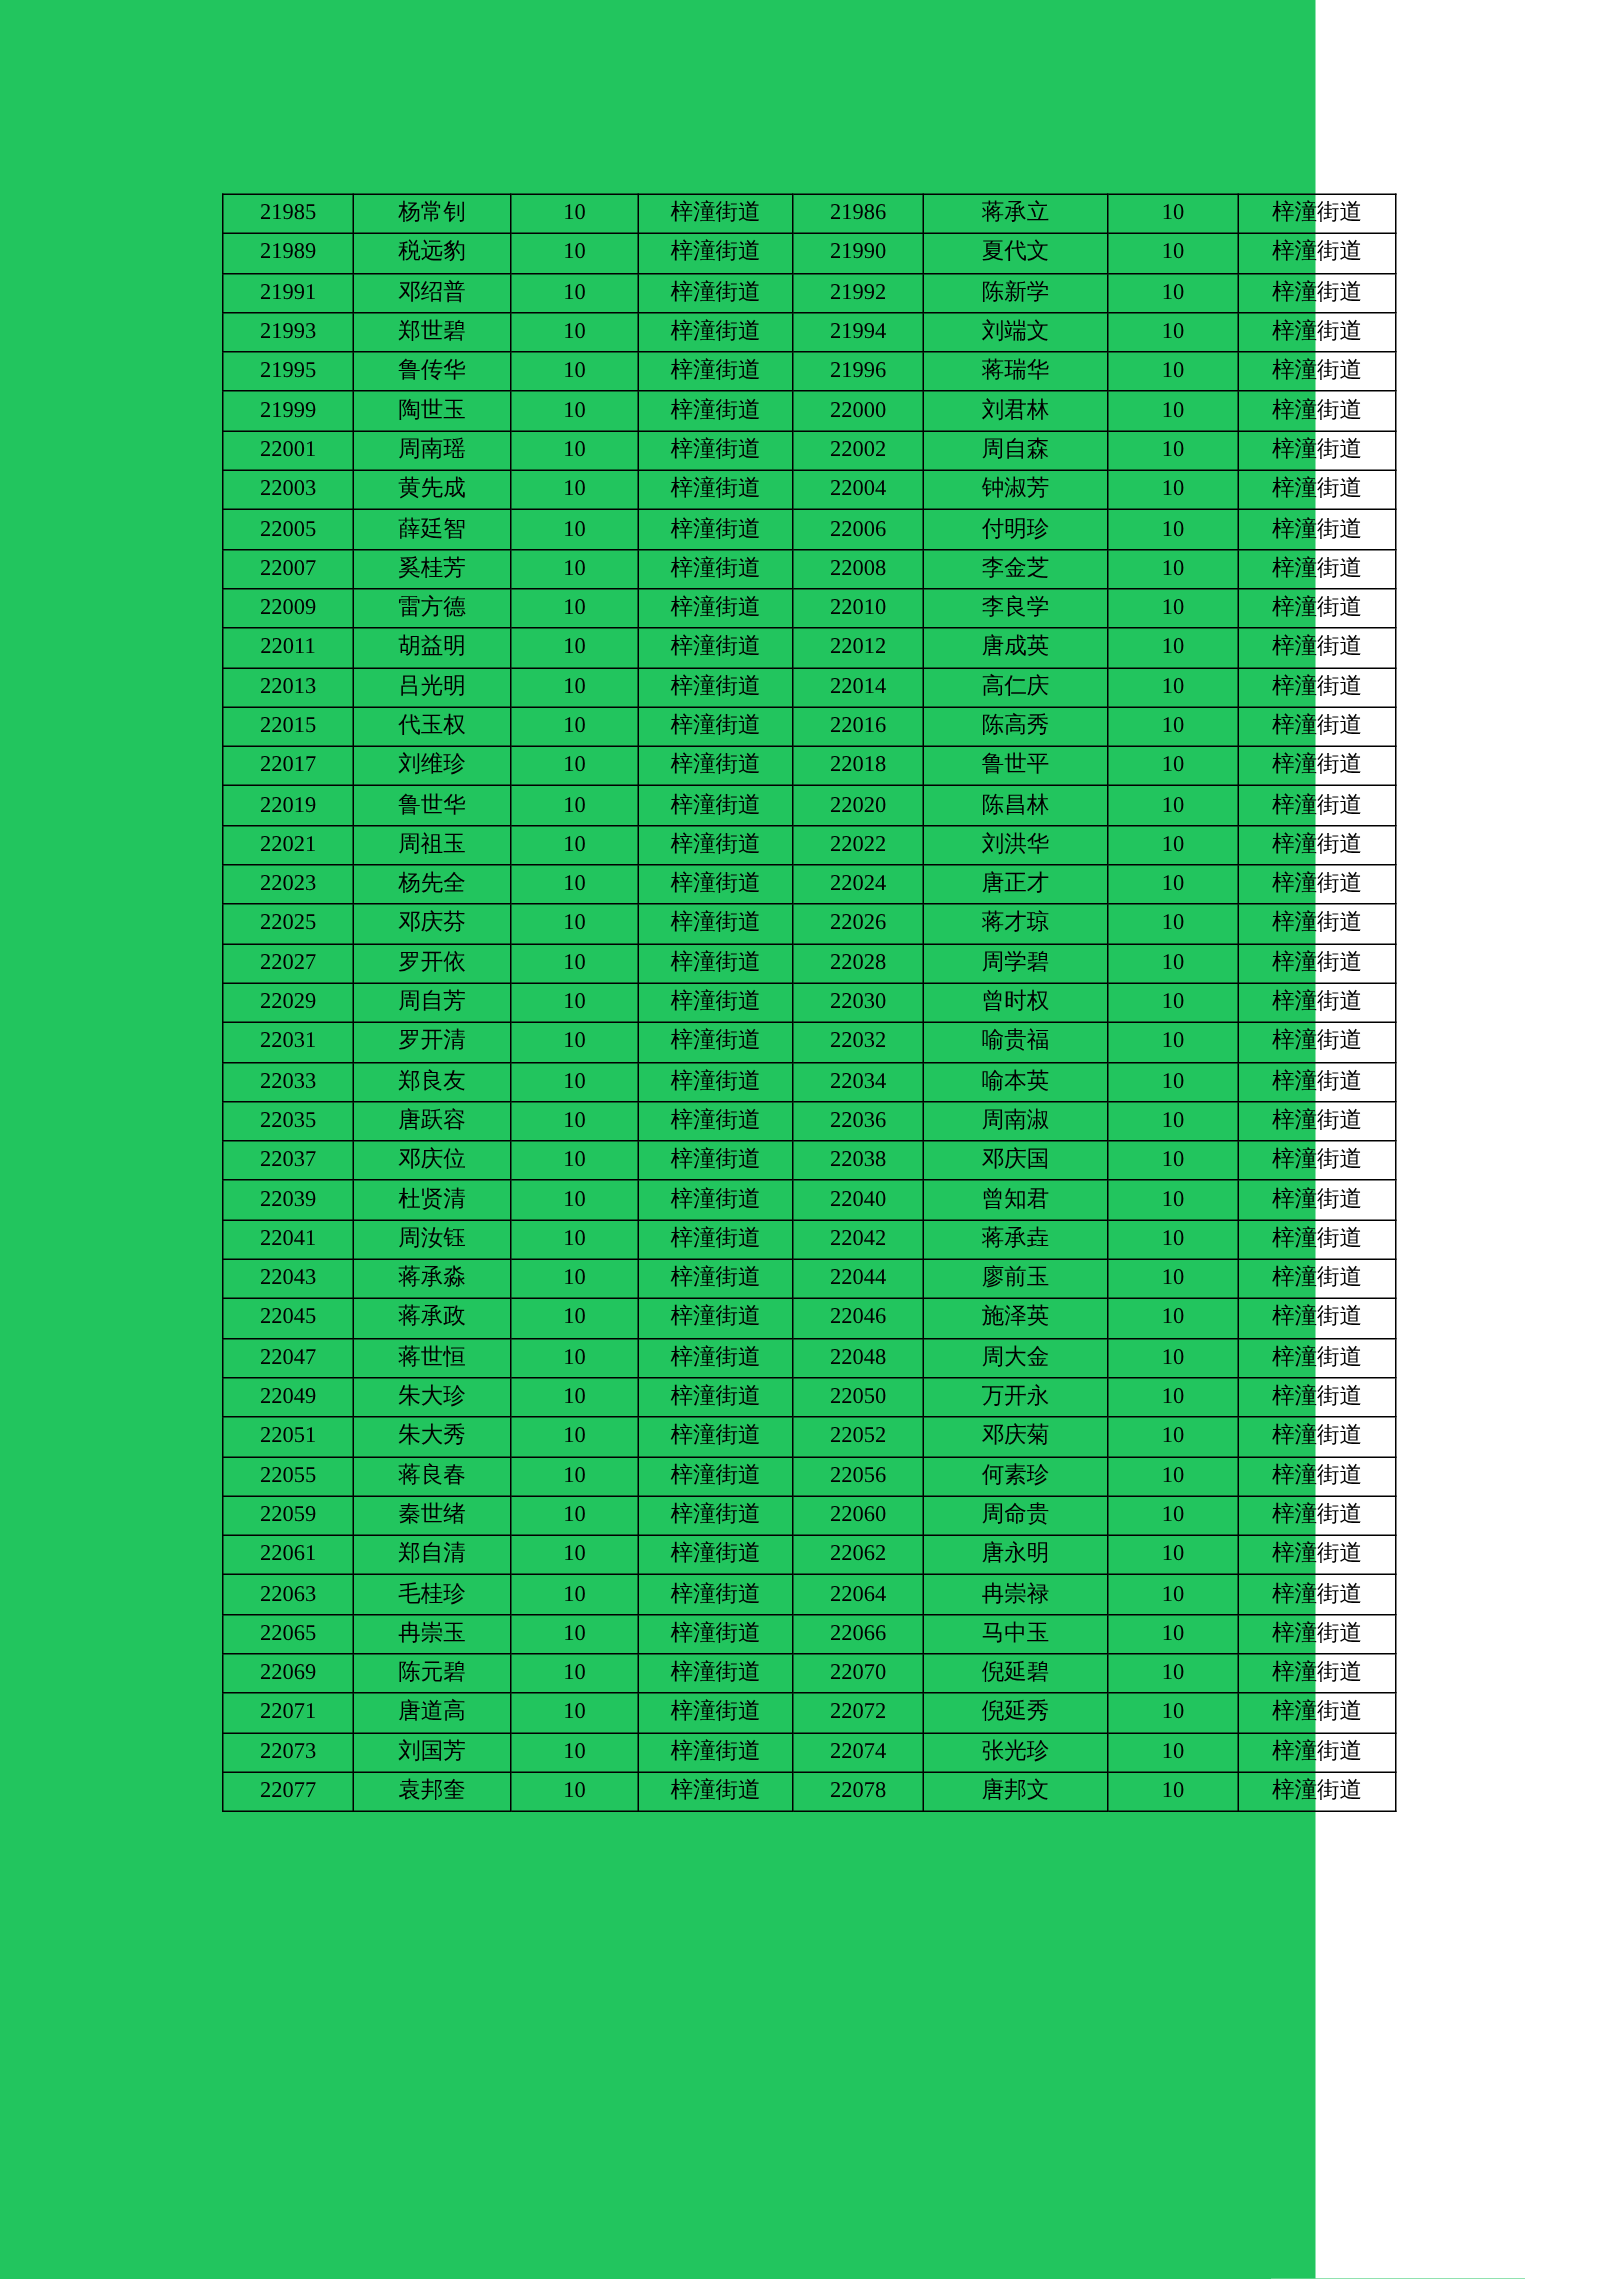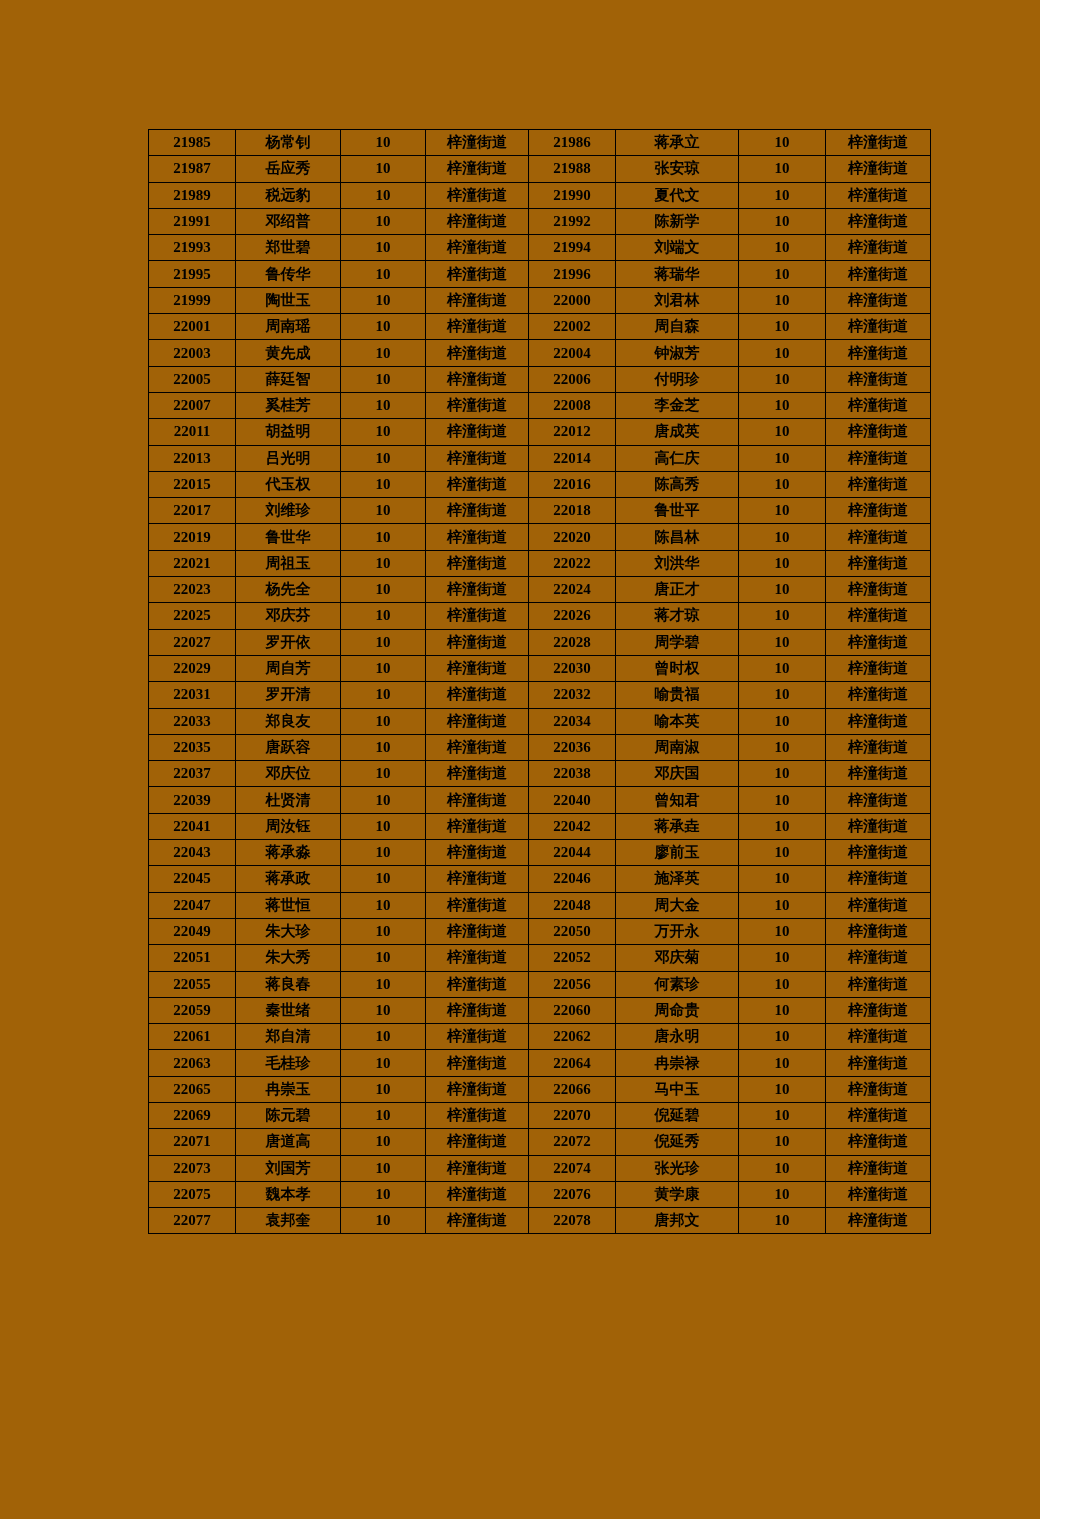--- a/index.html
+++ b/index.html
@@ -11,24 +11,23 @@
     height: 1519px;
     background: #ffffff;
     position: relative;
     font-family: "Liberation Serif", "DejaVu Serif", serif;
     color: #000000;
   }
   .page {
     position: absolute;
     left: 0;
     top: 0;
-    width: 1040px;
+    width: 877px;
     height: 1519px;
-    background: #a16207;
-    font-weight: bold;
+    background: #22c55e;
   }
   table.roster {
     position: absolute;
     left: 148px;
     top: 129px;
     border-collapse: collapse;
     table-layout: fixed;
     width: 782px;
   }
   table.roster td {
@@ -69,30 +68,20 @@
           <td class="cell-id">21985</td>
           <td class="cell-name">杨常钊</td>
           <td class="cell-score">10</td>
           <td class="cell-district">梓潼街道</td>
           <td class="cell-id">21986</td>
           <td class="cell-name">蒋承立</td>
           <td class="cell-score">10</td>
           <td class="cell-district">梓潼街道</td>
         </tr>
         <tr>
-          <td class="cell-id">21987</td>
-          <td class="cell-name">岳应秀</td>
-          <td class="cell-score">10</td>
-          <td class="cell-district">梓潼街道</td>
-          <td class="cell-id">21988</td>
-          <td class="cell-name">张安琼</td>
-          <td class="cell-score">10</td>
-          <td class="cell-district">梓潼街道</td>
-        </tr>
-        <tr>
           <td class="cell-id">21989</td>
           <td class="cell-name">税远豹</td>
           <td class="cell-score">10</td>
           <td class="cell-district">梓潼街道</td>
           <td class="cell-id">21990</td>
           <td class="cell-name">夏代文</td>
           <td class="cell-score">10</td>
           <td class="cell-district">梓潼街道</td>
         </tr>
         <tr>
@@ -169,20 +158,30 @@
           <td class="cell-id">22007</td>
           <td class="cell-name">奚桂芳</td>
           <td class="cell-score">10</td>
           <td class="cell-district">梓潼街道</td>
           <td class="cell-id">22008</td>
           <td class="cell-name">李金芝</td>
           <td class="cell-score">10</td>
           <td class="cell-district">梓潼街道</td>
         </tr>
         <tr>
+          <td class="cell-id">22009</td>
+          <td class="cell-name">雷方德</td>
+          <td class="cell-score">10</td>
+          <td class="cell-district">梓潼街道</td>
+          <td class="cell-id">22010</td>
+          <td class="cell-name">李良学</td>
+          <td class="cell-score">10</td>
+          <td class="cell-district">梓潼街道</td>
+        </tr>
+        <tr>
           <td class="cell-id">22011</td>
           <td class="cell-name">胡益明</td>
           <td class="cell-score">10</td>
           <td class="cell-district">梓潼街道</td>
           <td class="cell-id">22012</td>
           <td class="cell-name">唐成英</td>
           <td class="cell-score">10</td>
           <td class="cell-district">梓潼街道</td>
         </tr>
         <tr>
@@ -455,30 +454,20 @@
           <td class="cell-score">10</td>
           <td class="cell-district">梓潼街道</td>
         </tr>
         <tr>
           <td class="cell-id">22073</td>
           <td class="cell-name">刘国芳</td>
           <td class="cell-score">10</td>
           <td class="cell-district">梓潼街道</td>
           <td class="cell-id">22074</td>
           <td class="cell-name">张光珍</td>
-          <td class="cell-score">10</td>
-          <td class="cell-district">梓潼街道</td>
-        </tr>
-        <tr>
-          <td class="cell-id">22075</td>
-          <td class="cell-name">魏本孝</td>
-          <td class="cell-score">10</td>
-          <td class="cell-district">梓潼街道</td>
-          <td class="cell-id">22076</td>
-          <td class="cell-name">黄学康</td>
           <td class="cell-score">10</td>
           <td class="cell-district">梓潼街道</td>
         </tr>
         <tr>
           <td class="cell-id">22077</td>
           <td class="cell-name">袁邦奎</td>
           <td class="cell-score">10</td>
           <td class="cell-district">梓潼街道</td>
           <td class="cell-id">22078</td>
           <td class="cell-name">唐邦文</td>

